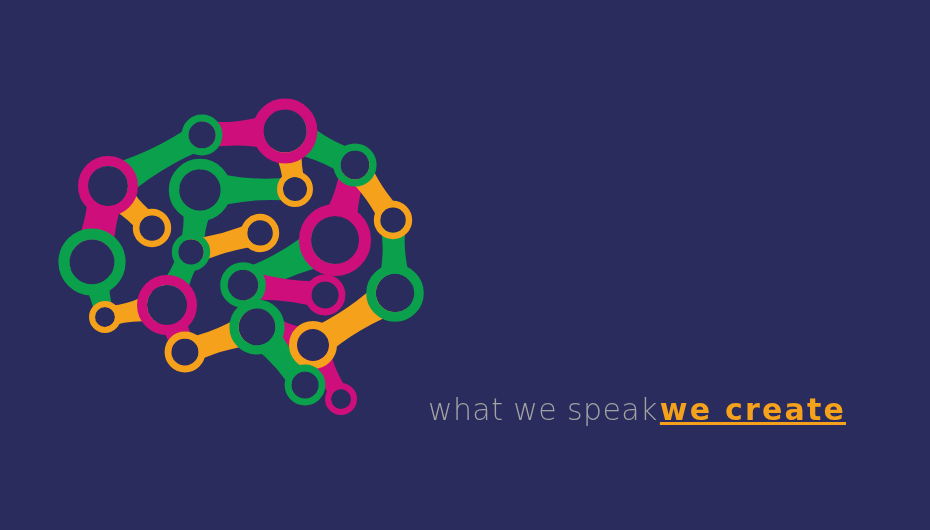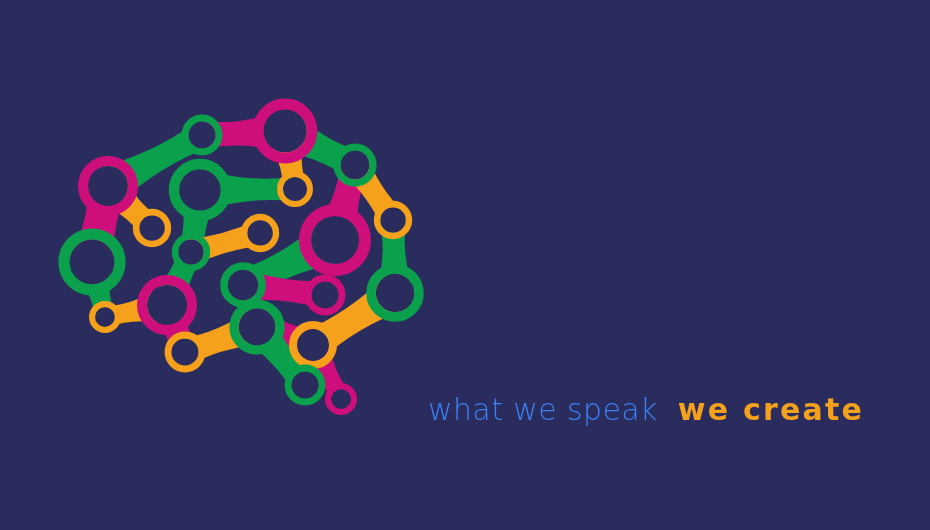--- a/index.html
+++ b/index.html
@@ -34,31 +34,32 @@
   #tagline {
     position: absolute;
     left: 428px;
     top: 390px;
     height: 40px;
     line-height: 40px;
     white-space: nowrap;
     font-size: 30px;
   }
   .tag-light {
-    color: #3b82f6;
+    color: #a3a3a3;
     font-weight: 300;
     letter-spacing: 0.4px;
     font-family: "DejaVu Sans", "Liberation Sans", sans-serif;
   }
   .tag-accent {
     color: #f5a11b;
     font-weight: 700;
     letter-spacing: 2.2px;
     font-family: "DejaVu Sans", "Liberation Sans", sans-serif;
-    margin-left: 20px;
+    margin-left: 2px;
+    text-decoration: underline;
   }
 </style>
 </head>
 <body>
 
 <div id="stage">
 
   <div id="logo-wrap">
     <svg id="brain-logo" viewBox="60 95 380 340" xmlns="http://www.w3.org/2000/svg">
       <g id="link-layer">

